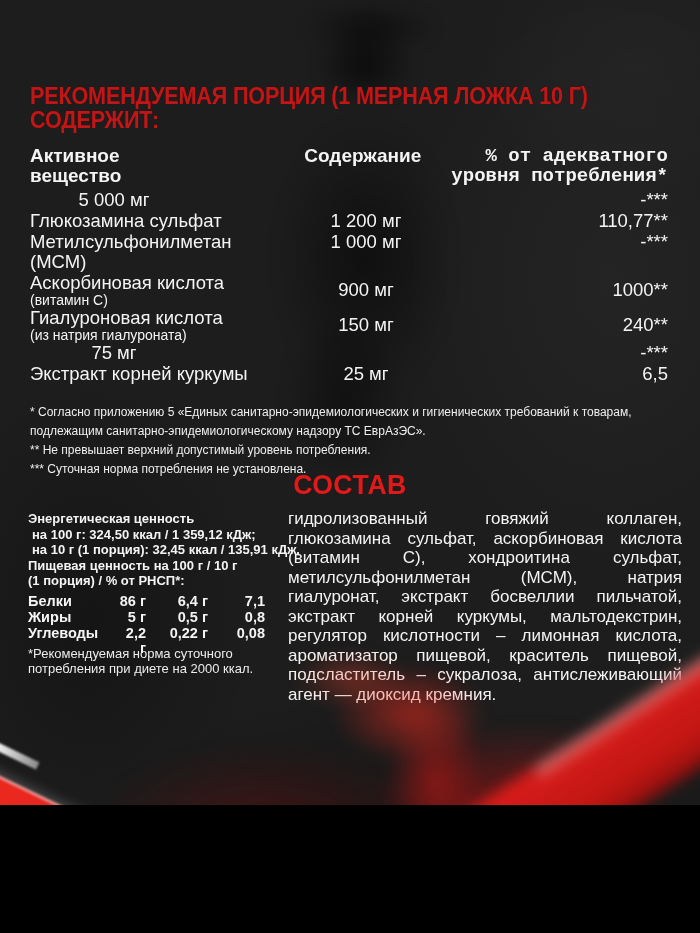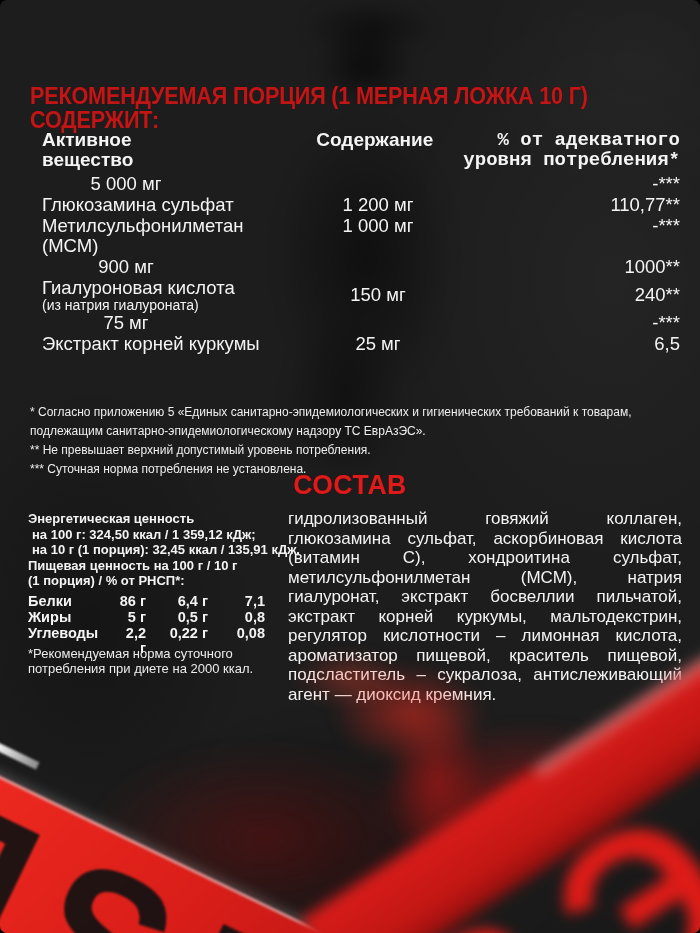--- a/index.html
+++ b/index.html
@@ -1,21 +1,20 @@
 <!DOCTYPE html>
 <html><head>
 <meta charset="utf-8">
 <style>
   html,body{margin:0;padding:0;background:#000;}
   .page{
-    position:relative;width:700px;height:933px;overflow:hidden;
+    position:relative;width:700px;height:805px;overflow:hidden;
     background:#1d1d1d;
     font-family:"Liberation Sans",sans-serif;
     color:#f4f4f4;
-    border-radius:7px;
   }
   
   .bg-mottle{
     position:absolute;inset:0;
     background:
       radial-gradient(ellipse 300px 420px at 610px 280px, rgba(255,255,255,.03), transparent 70%),
       radial-gradient(ellipse 240px 200px at 640px 60px, rgba(255,255,255,.025), transparent 70%),
       radial-gradient(ellipse 220px 320px at 90px 620px, rgba(0,0,0,.28), transparent 75%),
       radial-gradient(ellipse 320px 220px at 340px 860px, rgba(0,0,0,.3), transparent 75%);
   }
@@ -30,21 +29,21 @@
   }
   
   .headline{
     position:absolute;left:30px;top:84px;width:640px;
     font-size:23px;font-weight:bold;line-height:24px;
     color:#bf1717;letter-spacing:-.2px;
     transform:scaleX(.94);transform-origin:left top;
     text-shadow:0 0 1px rgba(90,0,0,.9);
   }
   
-  .itable{position:absolute;left:30px;top:130px;width:638px;margin-left:12px;}
+  .itable{position:absolute;left:30px;top:146px;width:638px;}
   .ihdr{display:flex;font-weight:bold;font-size:19px;line-height:20px;margin-bottom:4px;}
   .c-name{width:252px;}
   .c-amt{width:168px;text-align:center;}
   .c-pct{flex:1;text-align:right;}
   .hdr-name-inner{display:inline-block;width:125px;}
   .hdr-pct-inner{display:inline-block;width:222px;text-align:right;font-family:Liberation Mono, monospace;}
   .irow{display:flex;align-items:flex-start;font-size:18.5px;line-height:20px;margin-bottom:1px;}
   .irow.vcenter{align-items:center;}
   .irow .nm{display:block;}
   .irow .sub{display:block;font-size:14px;line-height:14px;}
@@ -165,20 +164,24 @@
     <div class="irow">
       <div class="c-name">
         <span class="nm">Метилсульфонилметан (МСМ)</span>
 
       </div>
       <div class="c-amt">1 000 мг</div>
       <div class="c-pct">-***</div>
     </div>
 
     <div class="irow vcenter">
+      <div class="c-name">
+        <span class="nm">Аскорбиновая кислота</span>
+        <span class="sub">(витамин С)</span>
+      </div>
       <div class="c-amt">900 мг</div>
       <div class="c-pct">1000**</div>
     </div>
 
 
     <div class="irow vcenter">
       <div class="c-name">
         <span class="nm">Гиалуроновая кислота</span>
         <span class="sub">(из натрия гиалуроната)</span>
       </div>

